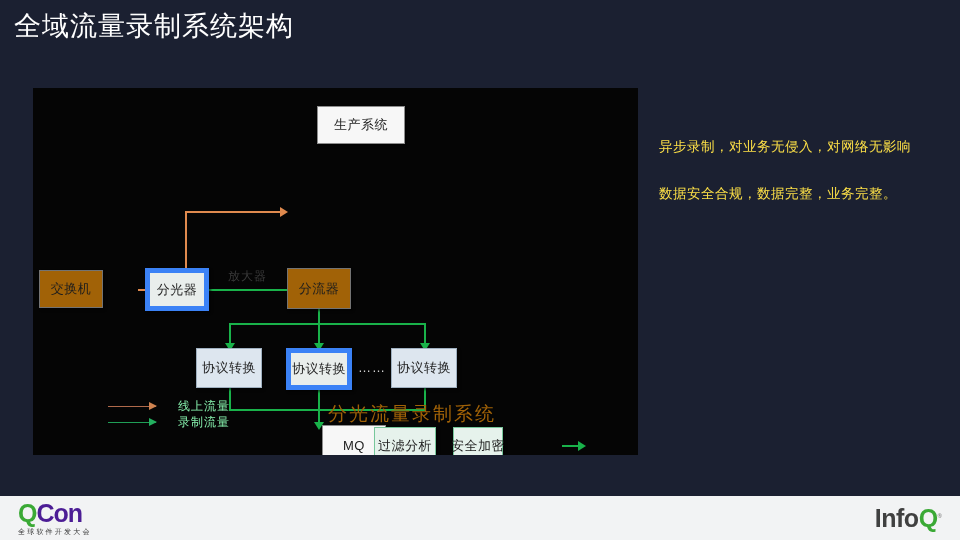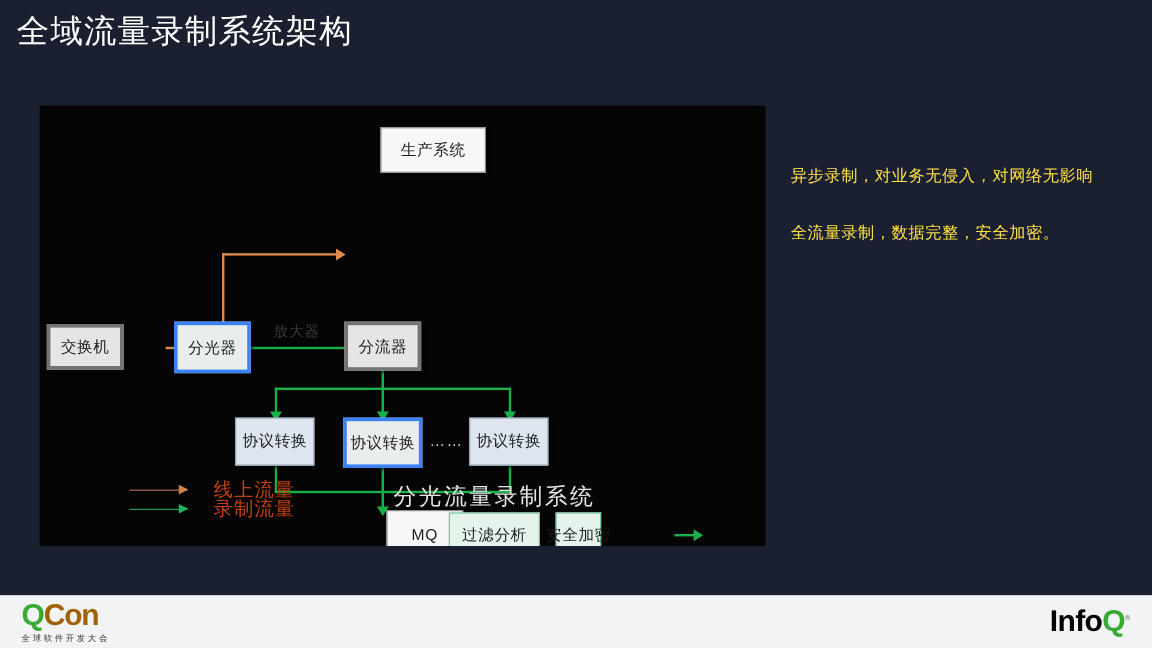--- a/index.html
+++ b/index.html
@@ -26,22 +26,22 @@
   }
 
   
   .node{
     position:absolute;
     display:flex; align-items:center; justify-content:center;
     font-size:13px; color:#1d1d1d; letter-spacing:0.5px;
     box-shadow:2px 2px 2px rgba(0,0,0,0.55);
     white-space:nowrap;
   }
-  .node.gray      { background:#e5e5e5; border:3px solid #737373; }
-  .node.greenline { background:#e9eeec; border:3px solid #3b82f6;text-align:right; }
+  .node.gray      { background:#a16207; border:1px solid #737373; }
+  .node.greenline { background:#e9eeec; border:5px solid #3b82f6;text-align:right; }
   .node.bluegray  { background:#dde6ef; border:1px solid #9fb0c0; }
   .node.white     { background:#f7f7f7; border:1px solid #8d8d8d;margin-left:36px; }
   .node.mint      { background:#e6f2ec; border:1px solid #77c79b; }
   .node.cyan      { background:#0aa7e4; border:1px solid #0b79a8; color:#0d2230; }
 
   
   .ln{ position:absolute; }
   .ln.h{ height:2px; }
   .ln.v{ width:2px; }
   .ln.green{ background:#19b24a; }
@@ -54,51 +54,51 @@
 
   .inline-label{
     position:absolute; font-size:12px; color:#3a3a3a; letter-spacing:1px;
     white-space:nowrap;
   }
   .dots{
     position:absolute; font-size:13px; color:#cfcfcf; letter-spacing:1px;
     white-space:nowrap;
   }
   .caption{
-    position:absolute; font-size:19px; color:#e5e5e5; letter-spacing:2px;
+    position:absolute; font-size:19px; color:#a16207; letter-spacing:2px;
     white-space:nowrap;
   }
 
   
   .legend-row{ position:absolute; display:flex; align-items:center; }
   .legend-line{ width:48px; height:1px; position:relative; }
   .legend-line.orange{ background:#b06a4b; }
   .legend-line.green { background:#1f9e56; }
   .legend-line .tip{ position:absolute; right:-1px; top:-4px; width:0; height:0;
         border-top:4px solid transparent; border-bottom:4px solid transparent; }
   .legend-line.orange .tip{ border-left:8px solid #cf8350; }
   .legend-line.green  .tip{ border-left:8px solid #23b05f; }
-  .legend-txt{ margin-left:22px; font-size:16px; color:#c2410c; letter-spacing:1px; white-space:nowrap; }
+  .legend-txt{ margin-left:22px; font-size:12px; color:#86efac; letter-spacing:1px; white-space:nowrap; }
 
   
   .bullets{ position:absolute; left:659px; top:138px; width:300px; }
   .bullet{ font-size:13.5px; color:#fde047; letter-spacing:0.5px; margin-bottom:29px; white-space:nowrap; }
 
   
   .footer{
     position:absolute; left:0; bottom:0; width:960px; height:44px;
     background:#f2f3f4;
   }
   .qcon{ position:absolute; left:18px; top:4px; }
   .qcon-word{ font-size:25px; font-weight:700; letter-spacing:-1px; line-height:26px; }
   .q-green{ color:#3aa935; }
-  .con-blue{ color:#a16207; }
+  .con-blue{ color:#4c1d95; }
   .qcon-sub{ font-size:7px; color:#333; letter-spacing:2.2px; margin-top:1px; }
   .infoq{ position:absolute; right:18px; top:8px; font-size:25px; font-weight:700; letter-spacing:-0.5px; }
-  .infoq .i-blue{ color:#000000; }
+  .infoq .i-blue{ color:#404040; }
   .infoq .q-green2{ color:#3aa935; }
   .infoq-tm{ font-size:6px; color:#8a8a8a; vertical-align:super; letter-spacing:0; }
 </style>
 </head>
 <body>
 
 <div class="slide-title">全域流量录制系统架构</div>
 
 <div class="diagram-panel">
 
@@ -140,42 +140,42 @@
   <div class="node greenline" style="left:112px;top:180px;width:64px;height:43px;">分光器</div>
   <div class="node white" style="left:248px;top:18px;width:88px;height:38px;">生产系统</div>
   <div class="node gray" style="left:254px;top:180px;width:64px;height:41px;">分流器</div>
 
   <div class="node bluegray" style="left:163px;top:260px;width:66px;height:40px;">协议转换</div>
   <div class="node greenline" style="left:253px;top:260px;width:66px;height:42px;">协议转换</div>
   <div class="dots" style="left:325px;top:272px;">……</div>
   <div class="node bluegray" style="left:358px;top:260px;width:66px;height:40px;">协议转换</div>
 
   <div class="node white" style="left:253px;top:337px;width:64px;height:40px;">MQ</div>
-  <div class="node mint" style="left:341px;top:339px;width:76px;height:37px;">过滤分析</div>
-  <div class="node mint" style="left:430px;top:339px;width:38px;height:37px;">安全加密</div>
+  <div class="node mint" style="left:341px;top:339px;width:62px;height:37px;">过滤分析</div>
+  <div class="node mint" style="left:420px;top:339px;width:50px;height:37px;">安全加密</div>
 
   <div class="legend-row" style="left:75px;top:310px;">
     <span class="legend-line orange">
         <i class="tip"></i>
       </span>
     <span class="legend-txt">线上流量</span>
   </div>
   <div class="legend-row" style="left:75px;top:326px;align-items:center;">
     <span class="legend-line green">
         <i class="tip"></i>
       </span>
     <span class="legend-txt">录制流量</span>
   </div>
 
   <div class="caption" style="left:295px;top:313px;">分光流量录制系统</div>
 </div>
 
 <div class="bullets">
   <div class="bullet">异步录制，对业务无侵入，对网络无影响</div>
-  <div class="bullet">全流量录制，数据完整，安全加密。</div>
+  <div class="bullet">数据安全合规，数据完整，业务完整。</div>
 </div>
 
 <div class="footer">
   <div class="qcon">
     <div class="qcon-word">
       <span class="q-green">Q</span><span class="con-blue">Con</span>
     </div>
     <div class="qcon-sub">全球软件开发大会</div>
   </div>
   <div class="infoq">

